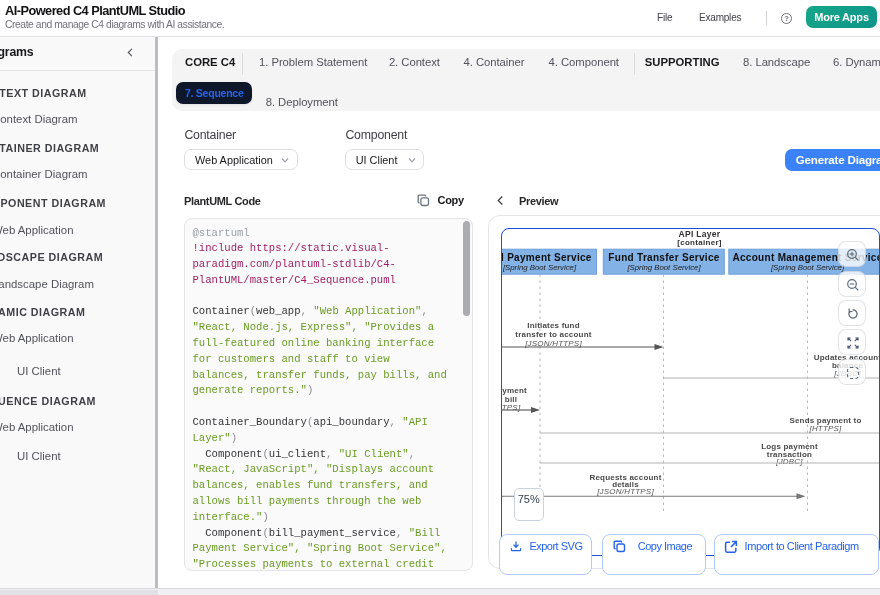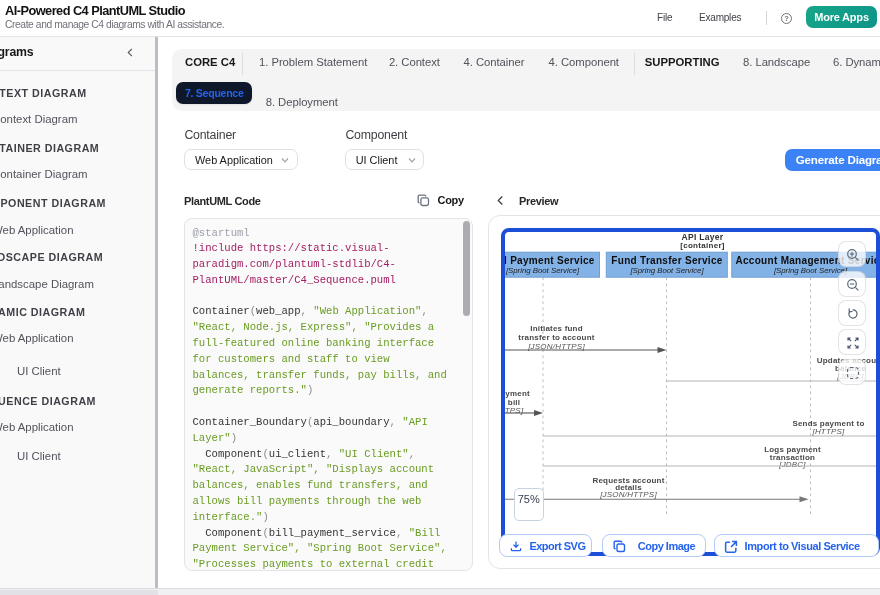--- a/index.html
+++ b/index.html
@@ -70,37 +70,37 @@
   .cr { color:#a21e63; }
   .cs { color:#6a9c23; }
   .cp { color:#8b8b92; }
 
   
   #pv-chev { position:absolute; left:338px; top:159px; width:9px; height:9px; }
   #pv-label { position:absolute; left:361px; top:158px; font-size:11px; font-weight:600; color:#27272a; letter-spacing:-0.35px; }
   #pvcard { position:absolute; left:329.5px; top:177.5px; width:570px; height:354px;
     background:#fff; border:1px solid #e4e4e7; border-radius:12px; }
   #diagbox { position:absolute; left:342.5px; top:190.5px; width:379px; height:328px;
-    background:#fff; border:4px solid #1d4ed8; border-radius:8px; overflow:hidden; }
+    background:#fff; border:1px solid #1d4ed8; border-radius:8px; overflow:hidden; }
 
   
   .zbtn { position:absolute; left:679.7px; width:28px; height:26px;
     background:rgba(255,255,255,0.78); border:1px solid rgba(120,130,145,0.22);
     border-radius:8px; z-index:4; }
   .zbtn svg { position:absolute; left:7px; top:6px; }
 
   
   #zoombadge { position:absolute; left:356px; top:450.5px; width:29.5px; height:33px;
     background:#fff; border:1px solid #c9d3df; border-radius:5px; z-index:4;
     font-size:11px; color:#374151; text-align:center; line-height:20.5px; }
 
   
-  .bbtn { position:absolute; top:497px; height:23px; background:#fff;
+  .bbtn { position:absolute; top:497px; height:41px; background:#fff;
     border:1px solid #b3cbf8; border-radius:8px; color:#2563eb;
-    font-size:11px; font-weight:700; z-index:4; }
+    font-size:11px; font-weight:400; z-index:4; }
   .bbtn svg { position:absolute; top:5px; }
   .bbtn span { position:absolute; top:4.5px; white-space:nowrap; }
 
   
   #footer { position:absolute; left:0; top:588px; width:880px; height:7px;
     background:#f0f0f2; border-top:1px solid #d9d9de; z-index:6; }
   #footer-thumb { position:absolute; left:0; top:1px; width:158px; height:6px; background:#e2e2e6; }
 </style>
 </head>
 <body>
@@ -321,20 +321,20 @@
         <rect x="4" y="4" width="7.5" height="7.5" rx="1.8" fill="none" stroke="#2563eb" stroke-width="1.4"></rect>
         <path d="M2.6 8.8 L2.2 8.8 Q1.2 8.8 1.2 7.8 L1.2 2.2 Q1.2 1.2 2.2 1.2 L7.7 1.2 Q8.7 1.2 8.7 2.2 L8.7 2.6" fill="none" stroke="#2563eb" stroke-width="1.4"></path>
         </svg>
       <span style="left:35px; letter-spacing:-0.5px;">Copy Image</span>
     </div>
     <div class="bbtn" style="left:556.3px; width:164.3px;">
       <svg width="14" height="14" viewBox="0 0 13 13" style="left:8.5px;">
         <path d="M5.5 2 L2.8 2 Q1.5 2 1.5 3.3 L1.5 10 Q1.5 11.3 2.8 11.3 L9.7 11.3 Q11 11.3 11 10 L11 7.3" fill="none" stroke="#2563eb" stroke-width="1.4"></path>
         <path d="M7.5 1.5 L11.5 1.5 L11.5 5.5 M11.5 1.5 L6.5 6.5" fill="none" stroke="#2563eb" stroke-width="1.4"></path>
         </svg>
-      <span style="left:29.3px; letter-spacing:-0.42px;">Import to Visual Service</span>
+      <span style="left:29.3px; letter-spacing:-0.42px;">Import to Client Paradigm</span>
     </div>
   </div>
 
   <div id="footer">
       <div id="footer-thumb"></div>
     </div>
 </div>
 
 </body></html>

